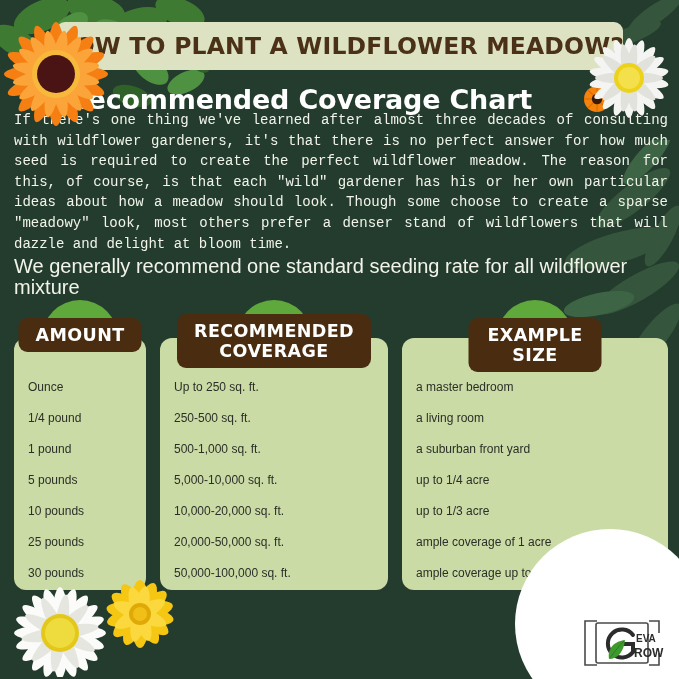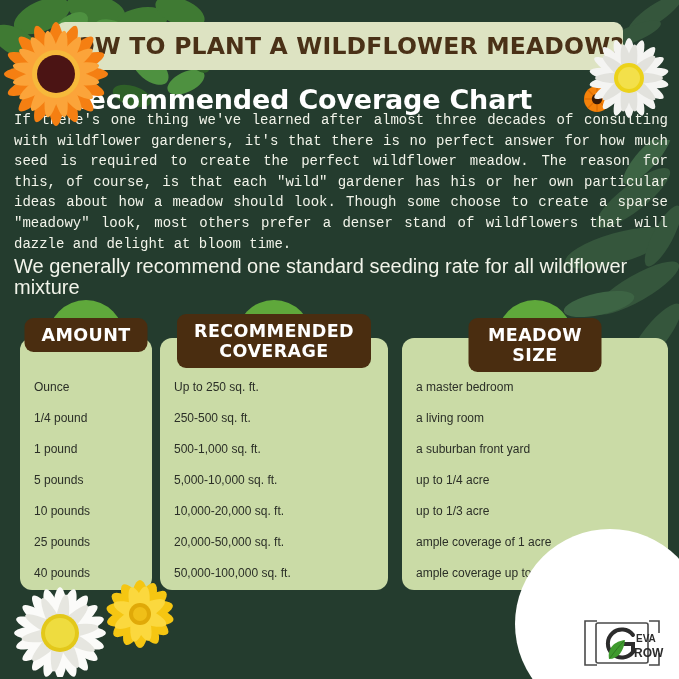--- a/index.html
+++ b/index.html
@@ -150,21 +150,21 @@
   }
   .col-list .cell {
     color: #2b2f27;
     font-size: 12px;
     line-height: 31px;
     height: 31px;
     white-space: nowrap;
     font-family: "Liberation Sans", sans-serif;
   }
 
-  #col-amount   { left: 0px;   width: 132px; margin-left: 6px; }
+  #col-amount   { left: 0px;   width: 132px; }
   #col-coverage { left: 146px; width: 228px; }
   #col-example  { left: 388px; width: 266px; }
 
   #col-amount .col-header   { top: 18px; }
   #col-coverage .col-header { top: 14px; }
   #col-example .col-header  { top: 18px; }
 
   
   #brand-arc {
     position: absolute;
@@ -265,21 +265,21 @@
       <div class="col-card"></div>
       <div class="col-dome"></div>
       <div class="col-header">AMOUNT</div>
       <div class="col-list">
         <div class="cell">Ounce</div>
         <div class="cell">1/4 pound</div>
         <div class="cell">1 pound</div>
         <div class="cell">5 pounds</div>
         <div class="cell">10 pounds</div>
         <div class="cell">25 pounds</div>
-        <div class="cell">40 pounds</div>
+        <div class="cell">30 pounds</div>
       </div>
     </div>
 
     <div class="column" id="col-coverage">
       <div class="col-card"></div>
       <div class="col-dome"></div>
       <div class="col-header">RECOMMENDED
 COVERAGE</div>
       <div class="col-list">
         <div class="cell">Up to 250 sq. ft.</div>
@@ -288,21 +288,21 @@
         <div class="cell">5,000-10,000 sq. ft.</div>
         <div class="cell">10,000-20,000 sq. ft.</div>
         <div class="cell">20,000-50,000 sq. ft.</div>
         <div class="cell">50,000-100,000 sq. ft.</div>
       </div>
     </div>
 
     <div class="column" id="col-example">
       <div class="col-card"></div>
       <div class="col-dome"></div>
-      <div class="col-header">MEADOW SIZE</div>
+      <div class="col-header">EXAMPLE SIZE</div>
       <div class="col-list">
         <div class="cell">a master bedroom</div>
         <div class="cell">a living room</div>
         <div class="cell">a suburban front yard</div>
         <div class="cell">up to 1/4 acre</div>
         <div class="cell">up to 1/3 acre</div>
         <div class="cell">ample coverage of 1 acre</div>
         <div class="cell">ample coverage up to 2 acres</div>
       </div>
     </div>

